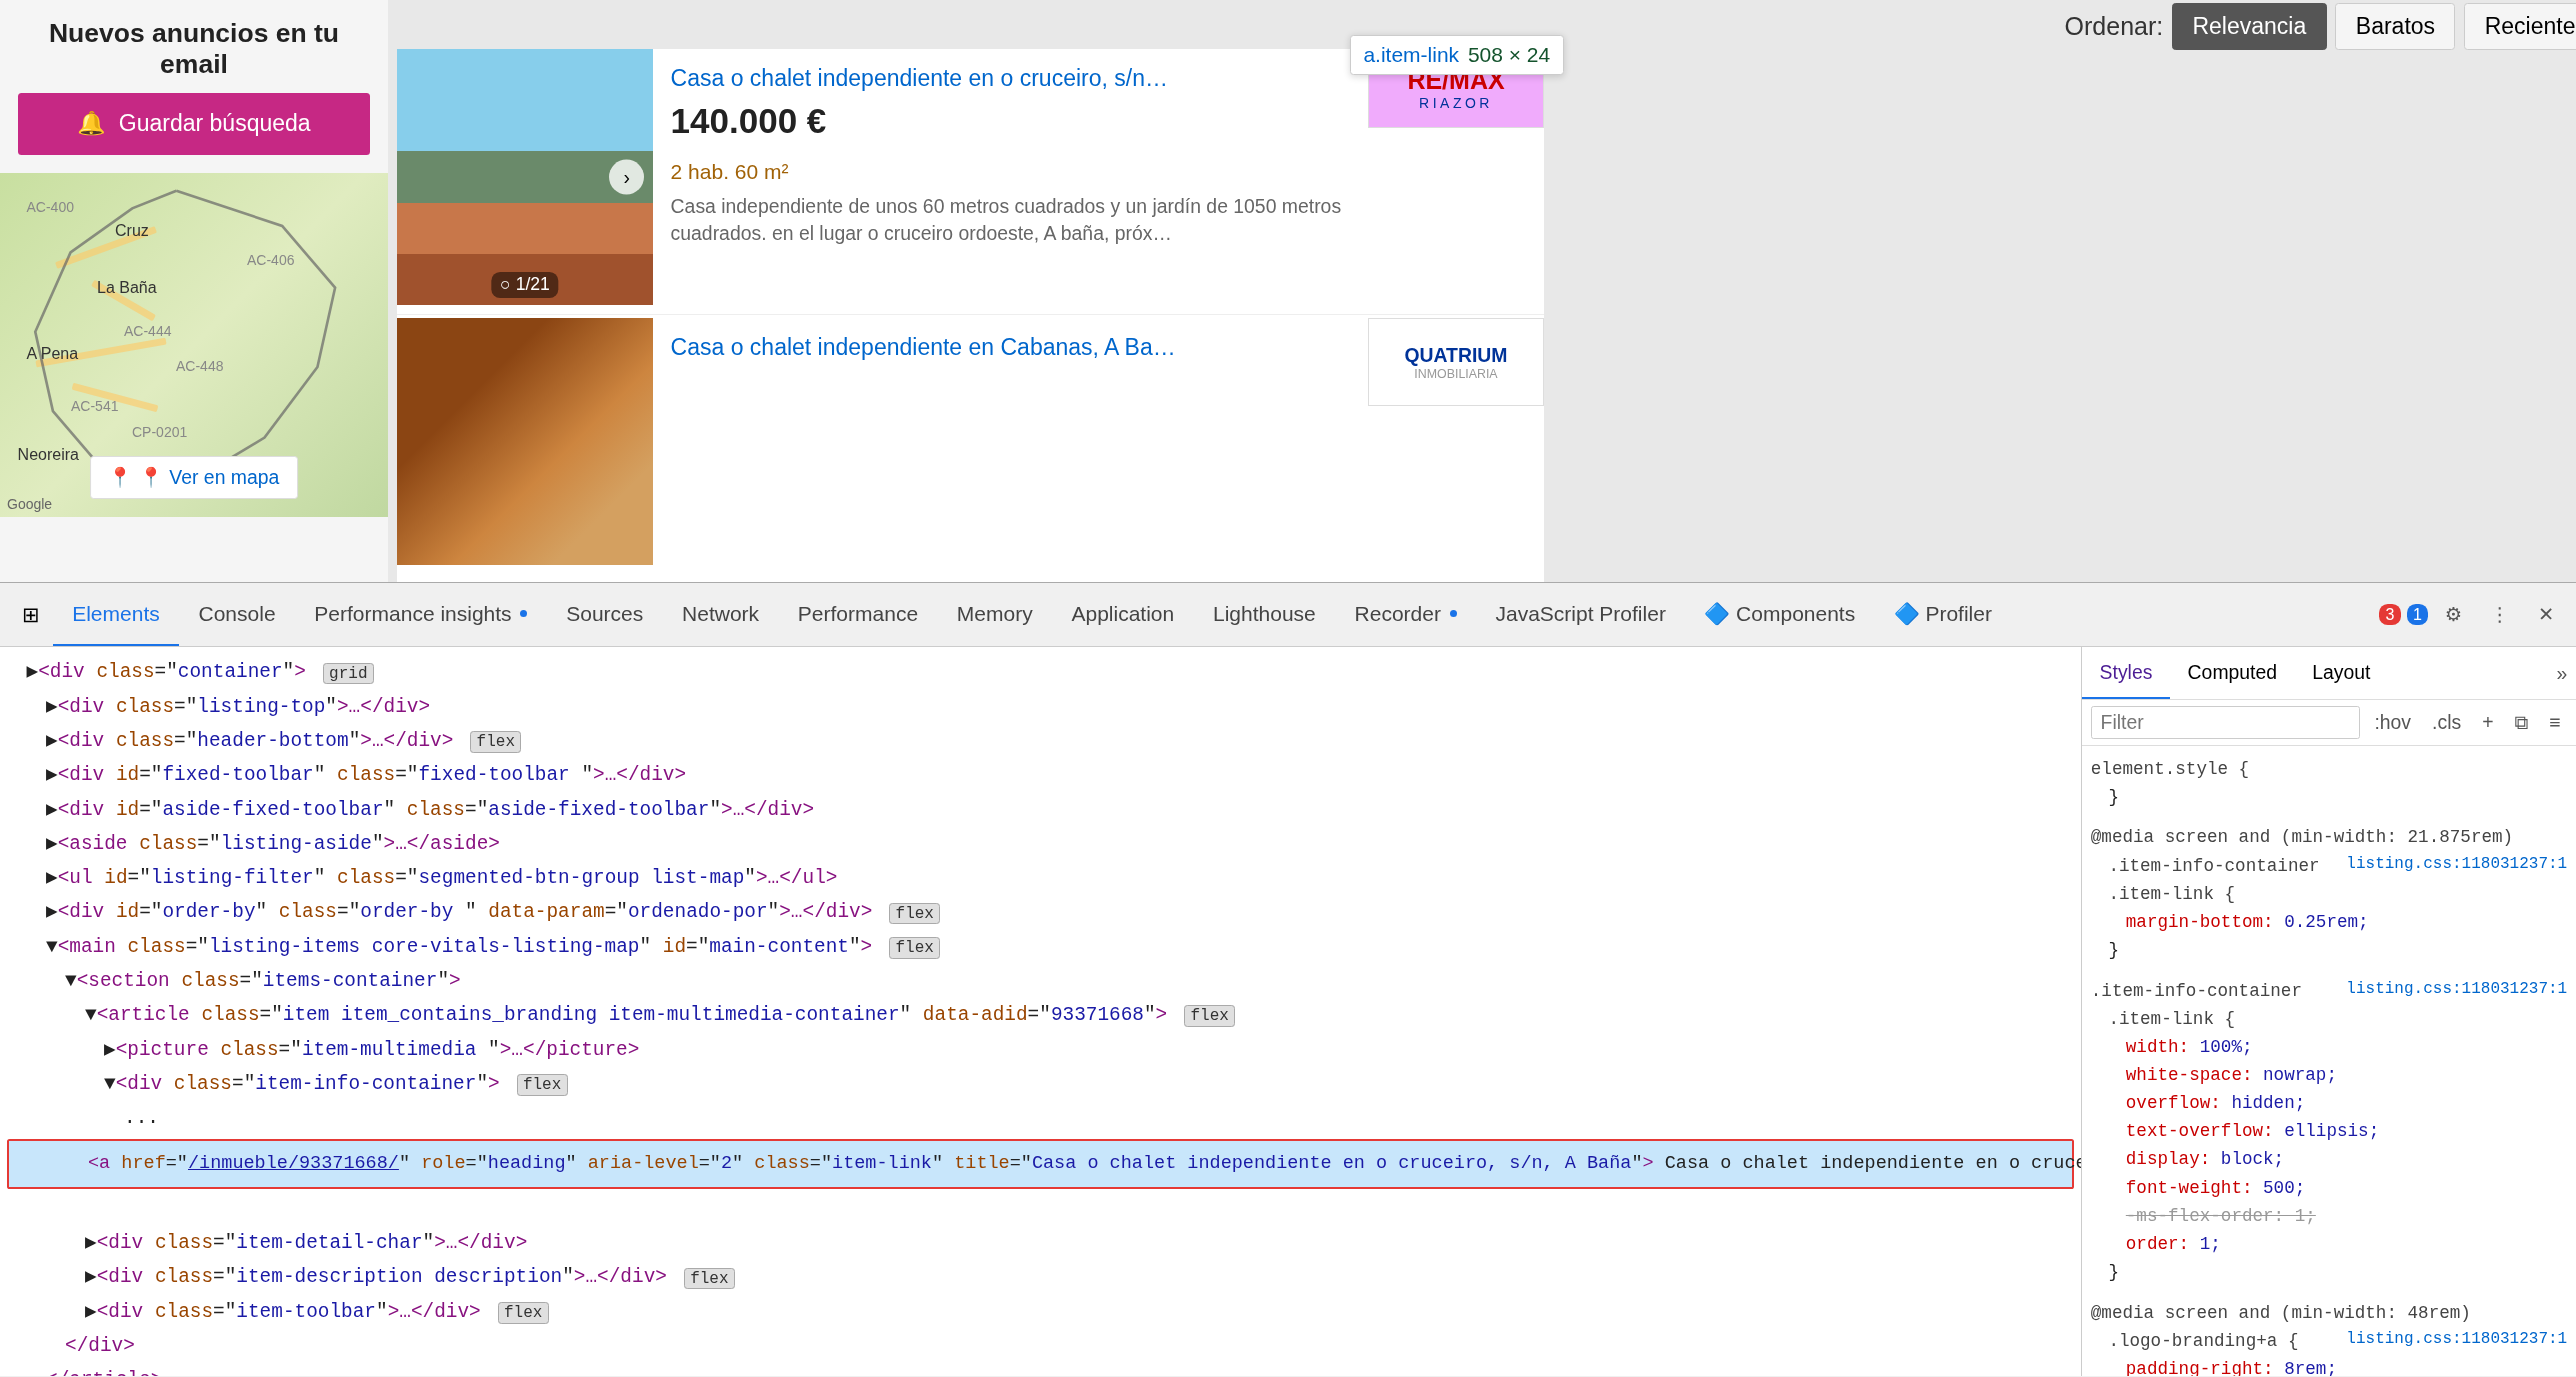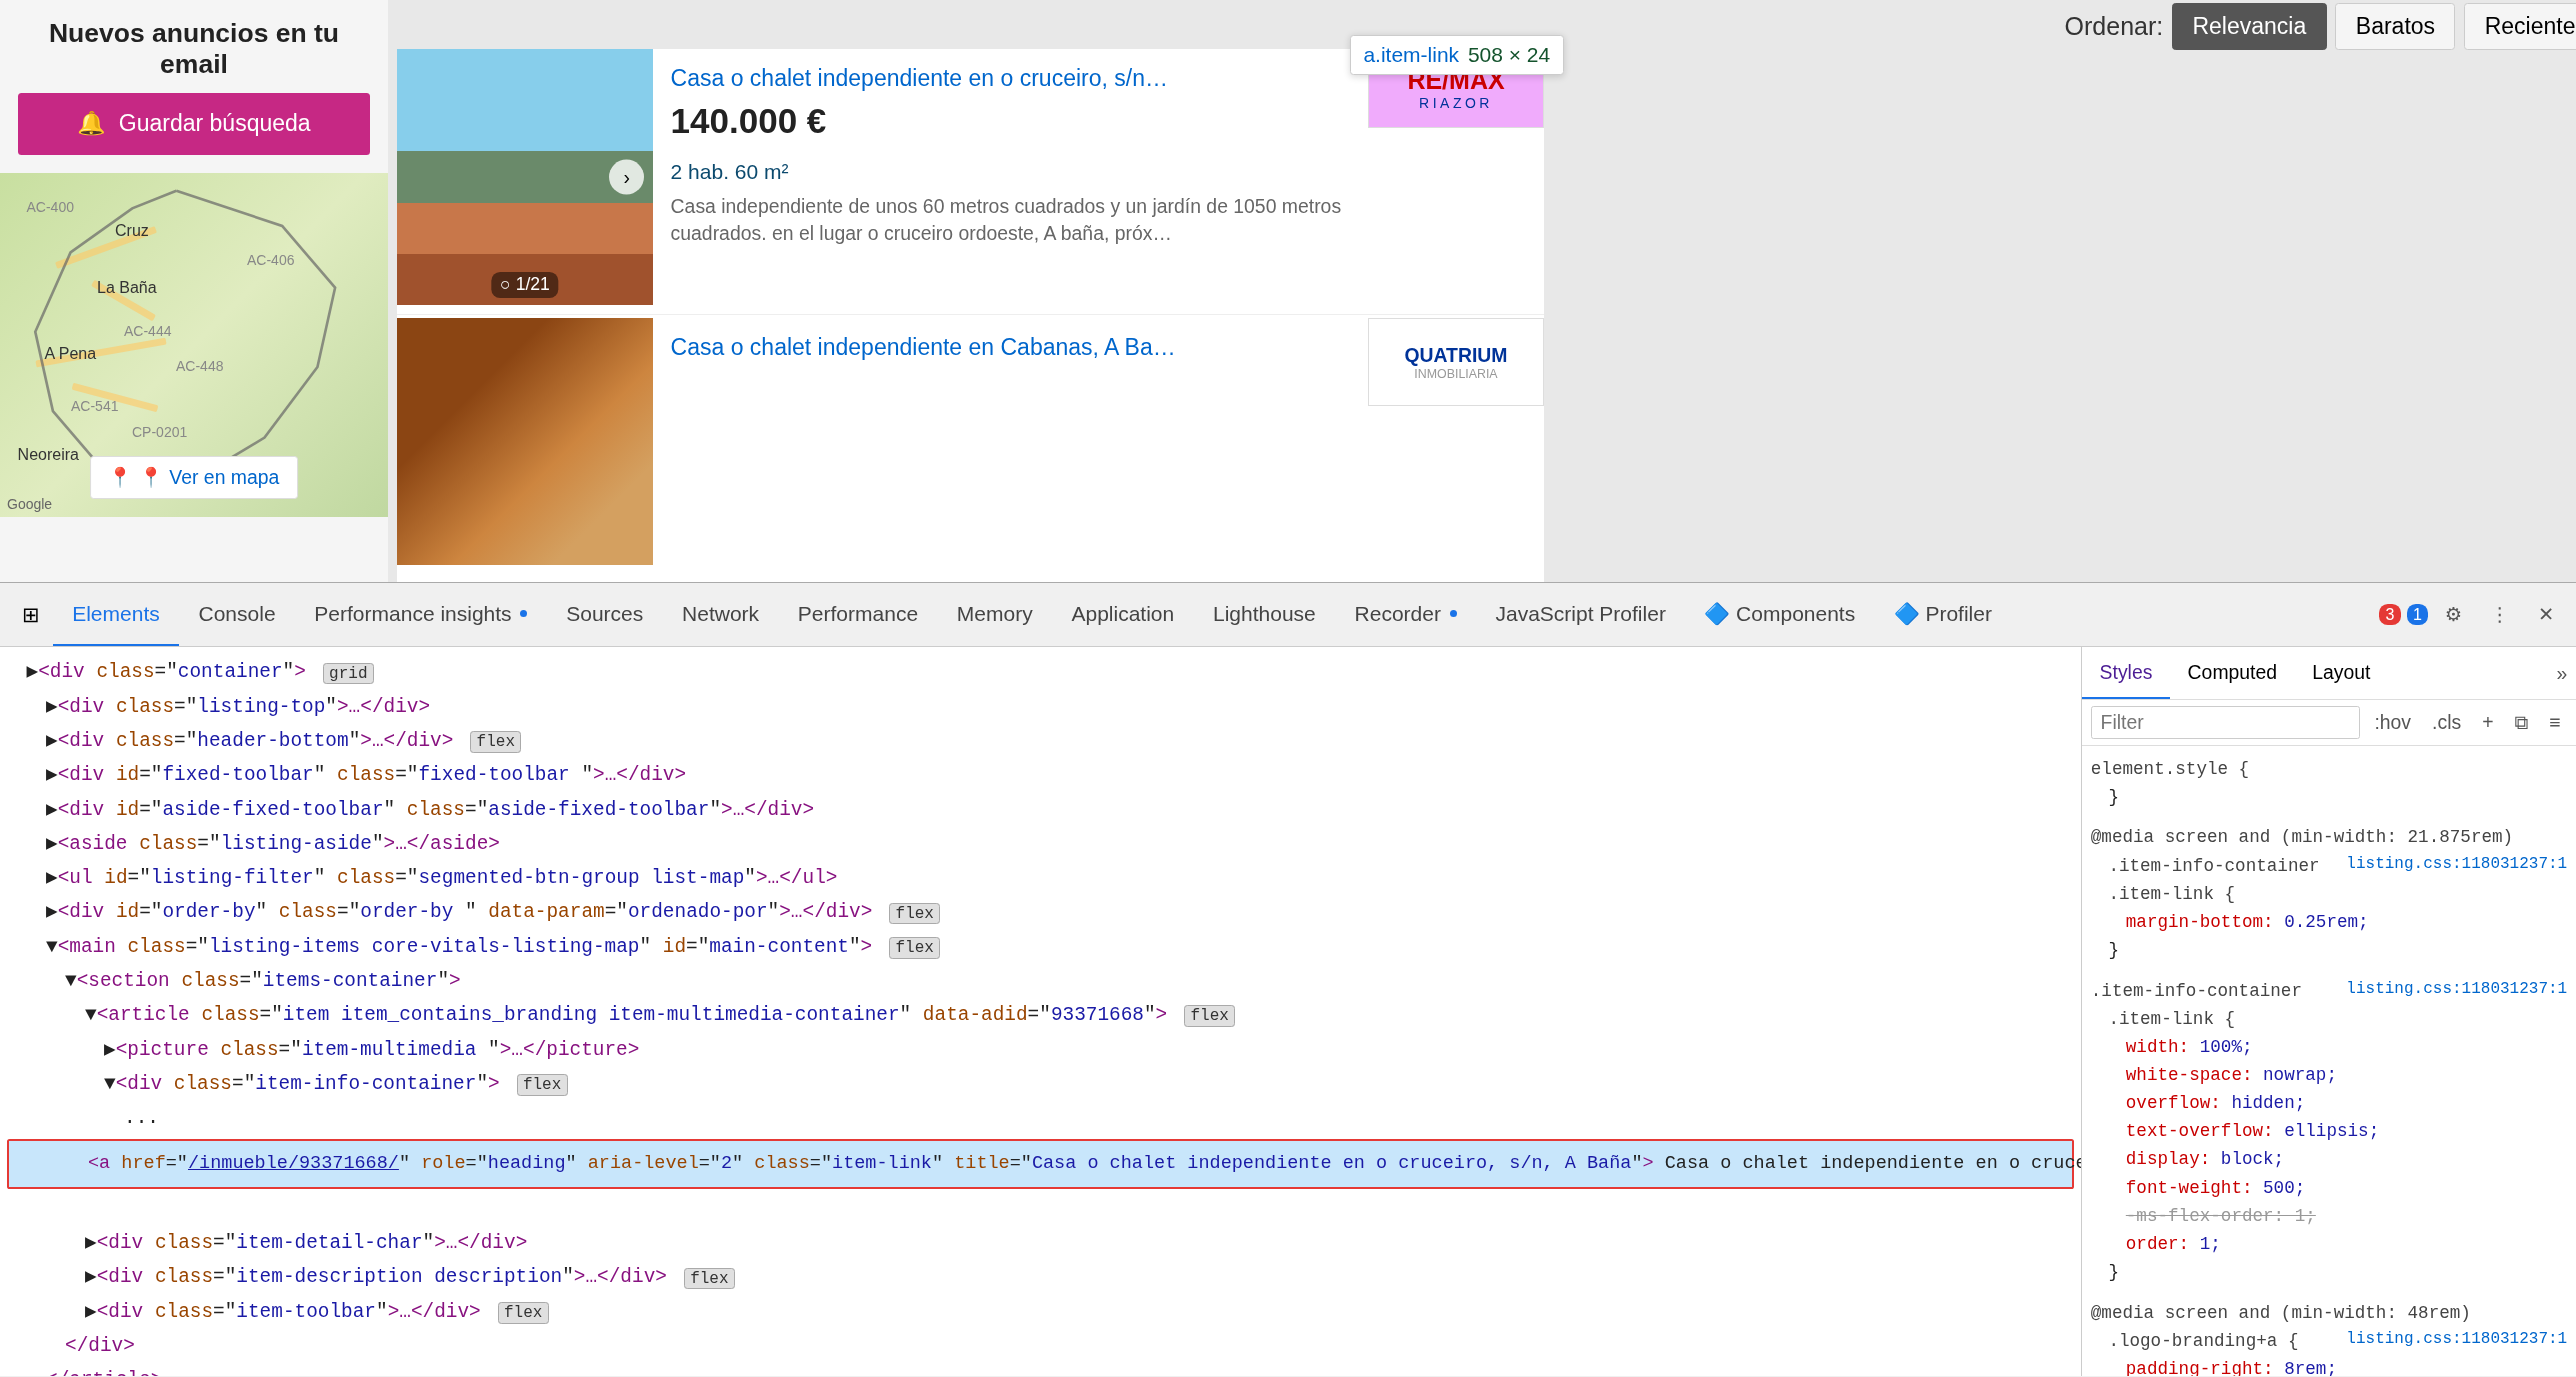--- a/index.html
+++ b/index.html
@@ -161,21 +161,21 @@
       max-width: 662px;
     }
     .listing-price {
       font-size: 35px;
       font-weight: bold;
       color: #222;
       margin-bottom: 19px;
     }
     .listing-details {
       font-size: 21px;
-      color: #0c4a6e;
+      color: #a16207;
       margin-bottom: 8.8px;
     }
     .listing-desc {
       font-size: 19.4px;
       color: #666;
       line-height: 1.4;
       max-height: 71px;
       overflow: hidden;
     }
 
@@ -607,21 +607,21 @@
         <div class="map-road" style="width:71px;height:7px;top:124px;left:88px;transform:rotate(30deg);"></div>
         <div class="map-road" style="width:132px;height:7px;top:176px;left:35px;transform:rotate(-10deg);"></div>
         <div class="map-road" style="width:88px;height:7px;top:221px;left:71px;transform:rotate(15deg);"></div>
 
         <span class="map-label" style="top:49px;left:115px;">Cruz</span>
         <span class="map-label" style="top:26.5px;left:26.5px;font-size:14px;color:#888;">AC-400</span>
         <span class="map-label" style="top:106px;left:97px;">La Baña</span>
         <span class="map-label" style="top:79px;left:247px;font-size:14px;color:#888;">AC-406</span>
         <span class="map-label" style="top:150px;left:124px;font-size:14px;color:#888;">AC-444</span>
         <span class="map-label" style="top:185px;left:176px;font-size:14px;color:#888;">AC-448</span>
-        <span class="map-label" style="top:172px;left:26.5px;margin-left:18px;">A Pena</span>
+        <span class="map-label" style="top:172px;left:26.5px;">A Pena</span>
         <span class="map-label" style="top:225px;left:71px;font-size:14px;color:#888;">AC-541</span>
         <span class="map-label" style="top:251px;left:132px;font-size:14px;color:#888;">CP-0201</span>
         <span class="map-label" style="top:273px;left:17.6px;">Neoreira</span>
         <span class="map-label" style="top:282px;left:247px;">Ames</span>
 
         <svg style="position:absolute;top:0;left:0;width:100%;height:100%;pointer-events:none;" viewBox="0 0 440 390" width="388" height="344">
           <polyline points="200,20 320,60 380,130 360,220 300,300 200,360 120,340 60,270 40,180 80,90 150,40 200,20" fill="none" stroke="#666" stroke-width="3" opacity="0.7"></polyline>
         </svg>
       </div>
       <button class="map-btn">

